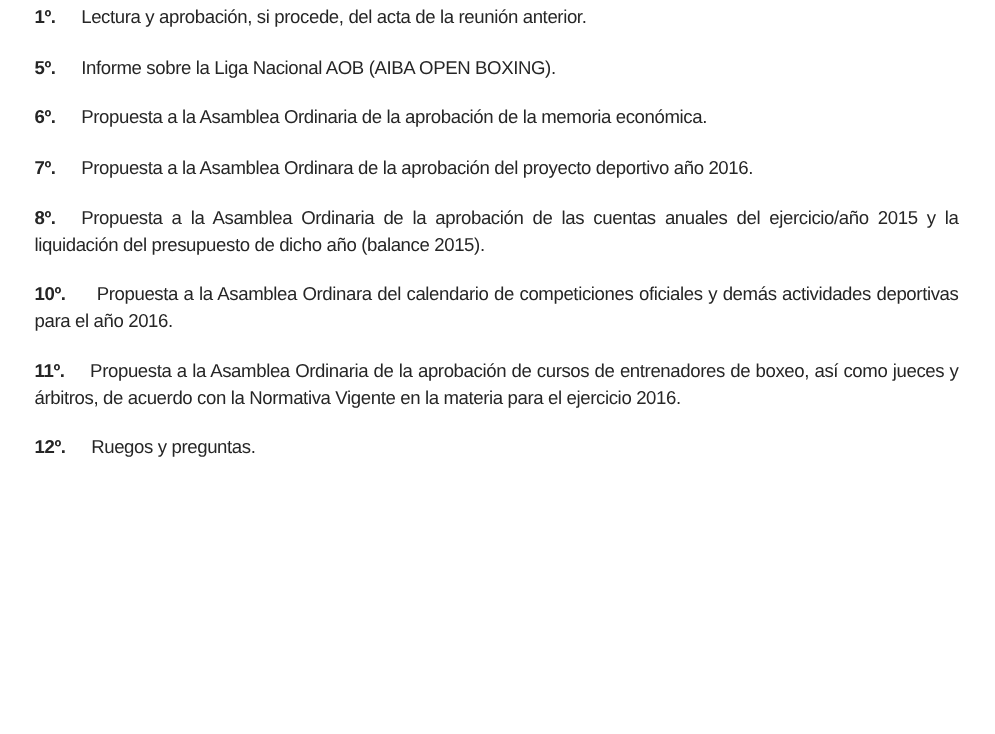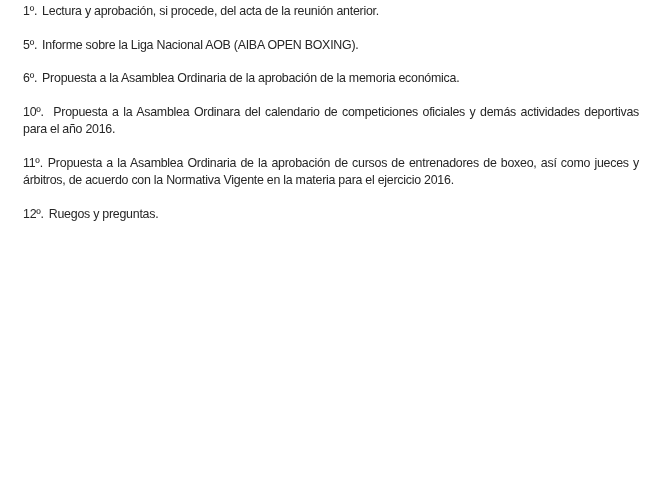--- a/index.html
+++ b/index.html
@@ -22,26 +22,29 @@
       font-size: 12.4px;
       line-height: 17.5px;
       color: #262626;
       letter-spacing: -0.25px;
     }
     .item {
       margin: 0 0 16px 0;
       text-align: justify;
     }
     .item .num {
-      margin-right: 5px;
+      margin-right: 17px;
+      font-weight: bold;
     }
   </style>
 </head>
 <body>
 
 <div class="doc">
   <p class="item"><span class="num">1º.</span><span>Lectura y aprobación, si procede, del acta de la reunión anterior.</span></p>
   <p class="item"><span class="num">5º.</span><span>Informe sobre la Liga Nacional AOB (AIBA OPEN BOXING).</span></p>
   <p class="item"><span class="num">6º.</span><span>Propuesta a la Asamblea Ordinaria de la aprobación de la memoria económica.</span></p>
+  <p class="item"><span class="num">7º.</span><span>Propuesta a la Asamblea Ordinara de la aprobación del proyecto deportivo año 2016.</span></p>
+  <p class="item"><span class="num">8º.</span><span>Propuesta a la Asamblea Ordinaria de la aprobación de las cuentas anuales del ejercicio/año 2015 y la liquidación del presupuesto de dicho año (balance 2015).</span></p>
   <p class="item"><span class="num">10º.</span><span> Propuesta a la Asamblea Ordinara del calendario de competiciones oficiales y demás actividades deportivas para el año 2016.</span></p>
   <p class="item"><span class="num">11º.</span><span>Propuesta a la Asamblea Ordinaria de la aprobación de cursos de entrenadores de boxeo, así como jueces y árbitros, de acuerdo con la Normativa Vigente en la materia para el ejercicio 2016.</span></p>
   <p class="item"><span class="num">12º.</span><span>Ruegos y preguntas.</span></p>
 </div>
 
 </body></html>

